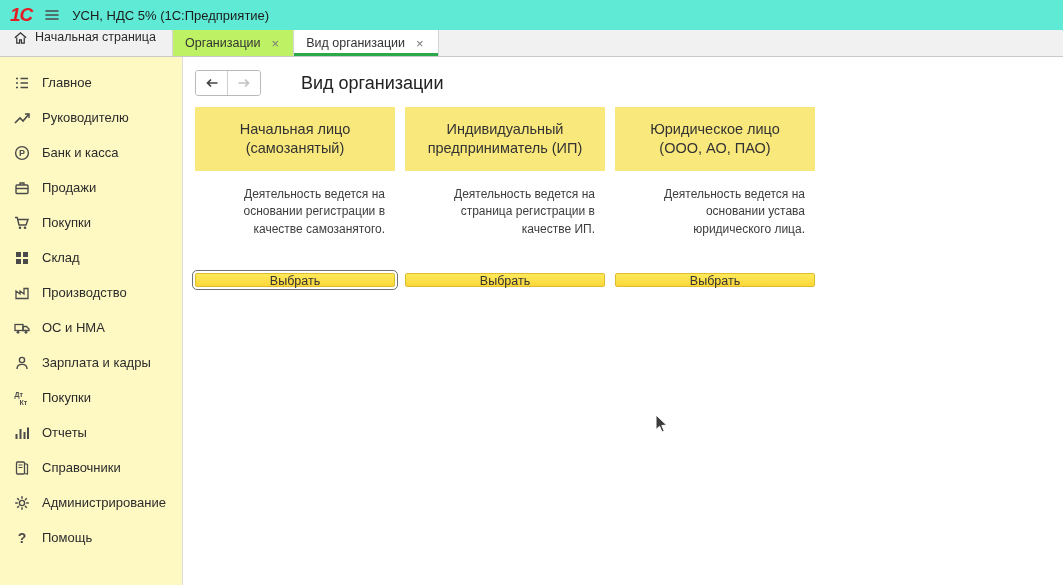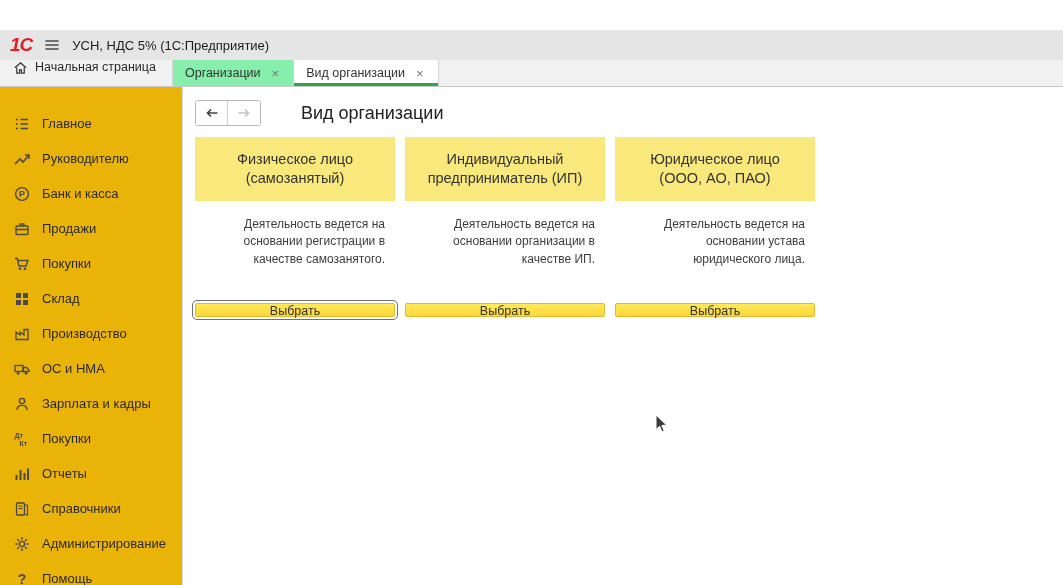--- a/index.html
+++ b/index.html
@@ -6,24 +6,23 @@
   html,body { width:1063px; height:585px; }
   body {
     font-family:"Liberation Sans", sans-serif;
     background:#ffffff;
     position:relative;
     overflow:hidden;
     color:#2b2b2b;
   }
   
   .titlebar {
-    height:30px; background:#e5e5e5;
+    height:30px; background:#5eead4;
     display:flex; align-items:center; gap:12px;
     padding:0 10px;
-    margin-top:30px;
   }
   .logo {
     color:#e31e24; font-weight:bold; font-style:italic;
     font-size:19px; letter-spacing:-1px;
   }
   .menu-btn { display:flex; align-items:center; cursor:pointer; }
   .win-title { font-size:13px; color:#1c1c1c; }
   
   .tabbar {
     height:27px; background:#f1f1f1;
@@ -32,38 +31,38 @@
   }
   .home-tab {
     display:flex; align-items:center; gap:7px;
     padding:0 16px 12px 12px; font-size:12.5px;
     border-right:1px solid #d4d4d4; cursor:pointer;
   }
   .tab {
     display:flex; align-items:center; gap:9px;
     padding:0 12px; font-size:12.5px; color:#333;
     border-right:1px solid #d4d4d4;
-    background:#86efac; position:relative; cursor:pointer;
+    background:#bef264; position:relative; cursor:pointer;
   }
   .tab.active { background:#ffffff; }
   .tab.active::after {
     content:""; position:absolute; left:0; right:0; bottom:0;
     height:3px; background:#2ba84a;
   }
   .tab .close {
     color:#777; font-size:13px; line-height:1; cursor:pointer;
     padding:1px 2px;
   }
   
   .body-row { display:flex; height:528px; }
   .sidebar {
     width:183px; flex:0 0 183px;
-    background:#eab308;
+    background:#fef9c3;
     border-right:1px solid #dcdcdc;
-    padding-top:19px; overflow:hidden;
+    padding-top:8px; overflow:hidden;
   }
   .side-item {
     display:flex; align-items:center; gap:12px;
     height:35px; padding:0 14px;
     font-size:13px; color:#2b2b2b; cursor:pointer;
     white-space:nowrap;
   }
   .icon16 { width:16px; height:16px; flex:0 0 16px; display:flex; align-items:center; justify-content:center; }
   svg text { font-family:"Liberation Sans", sans-serif; }
   
@@ -303,28 +302,28 @@
               </svg>
           </span>
         </button>
       </div>
       <h1 class="page-title">Вид организации</h1>
     </div>
 
     <div class="cards">
 
       <div class="card">
-        <div class="card-header">Физическое лицо (самозанятый)</div>
+        <div class="card-header">Начальная лицо (самозанятый)</div>
         <div class="card-desc">Деятельность ведется на основании регистрации в качестве самозанятого.</div>
         <button class="choose-btn focused">Выбрать</button>
       </div>
 
       <div class="card">
         <div class="card-header">Индивидуальный предприниматель (ИП)</div>
-        <div class="card-desc">Деятельность ведется на основании организации в качестве ИП.</div>
+        <div class="card-desc">Деятельность ведется на страница регистрации в качестве ИП.</div>
         <button class="choose-btn">Выбрать</button>
       </div>
 
       <div class="card">
         <div class="card-header">Юридическое лицо (ООО, АО, ПАО)</div>
         <div class="card-desc">Деятельность ведется на основании устава юридического лица.</div>
         <button class="choose-btn">Выбрать</button>
       </div>
 
     </div>

